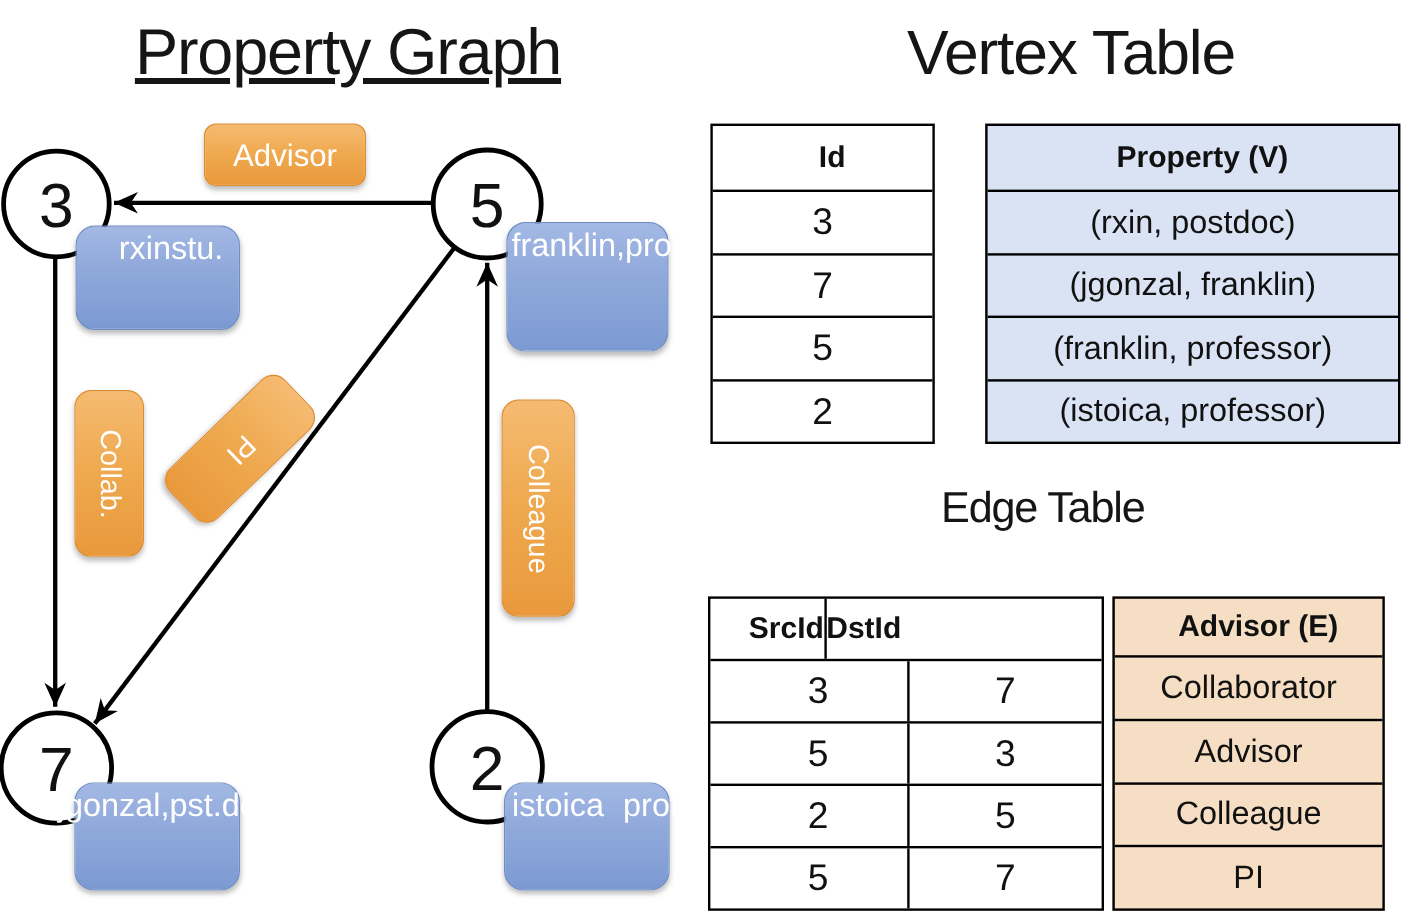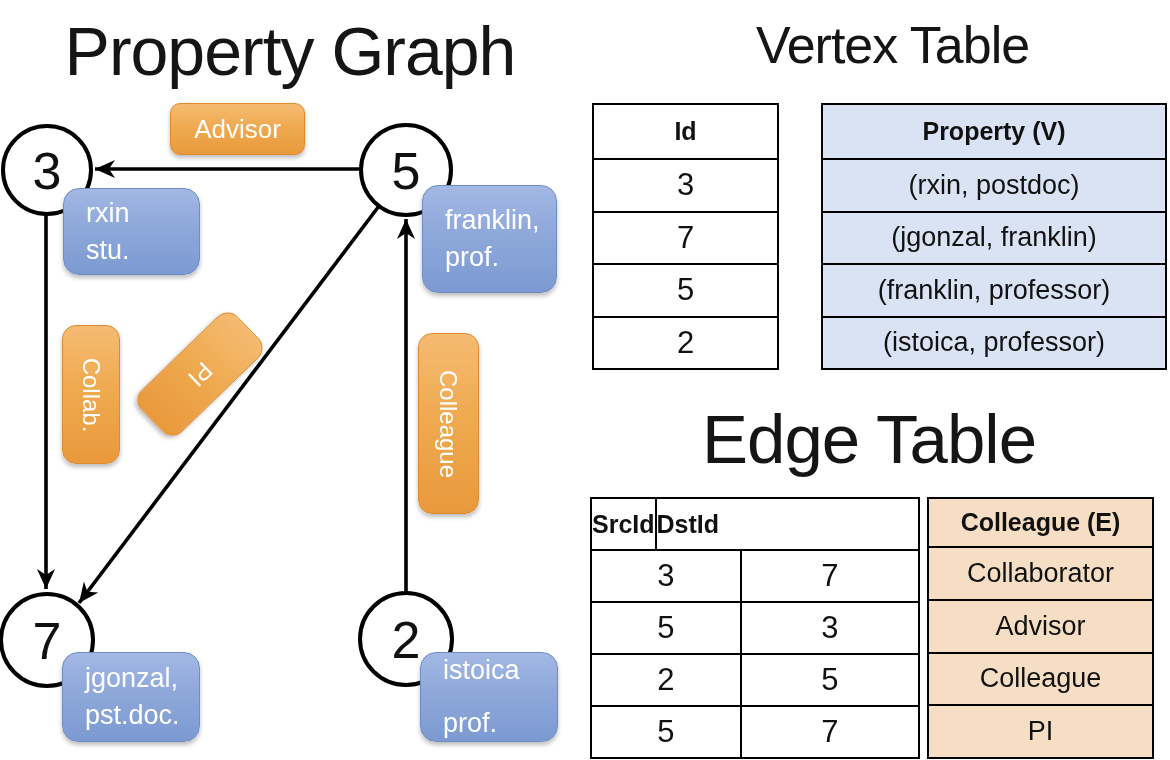--- a/index.html
+++ b/index.html
@@ -6,59 +6,59 @@
     --orange-top:#f5bb72; --orange-bot:#e9993c; --orange-border:#de8b2d;
     --blue-top:#a3b8e4; --blue-bot:#7c9ad2; --blue-border:#6f8dc2;
     --vt-cell:#dae3f3; --et-cell:#f5dec3; --line:#000000; --boxtext:#ffffff;
   }
   html,body{margin:0;padding:0;background:#ffffff;}
   .stage{position:relative;width:1170px;height:760px;background:#fff;overflow:hidden;
          font-family:"Liberation Sans","DejaVu Sans",sans-serif;color:#111;}
 
   .fig-title{position:absolute;text-align:center;font-weight:300;letter-spacing:-1px;
              color:#151515;line-height:1.05;white-space:nowrap;}
-  #pg-title{left:20px;top:16px;width:540px;font-size:68px;}
+  #pg-title{left:20px;top:16px;width:540px;font-size:54px;text-decoration:underline;}
   #vt-title{left:620px;top:18px;width:545px;font-size:52px;}
-  #et-title{left:590px;top:404px;width:558px;font-size:69px;}
+  #et-title{left:590px;top:404px;width:558px;font-size:36px;}
 
   .graph-svg{position:absolute;left:0;top:0;z-index:1;}
   .vnum{font-family:"Liberation Sans","DejaVu Sans",sans-serif;font-size:52px;font-weight:300;fill:#111;}
 
   .elabel{position:absolute;z-index:2;display:flex;align-items:center;justify-content:center;
           background:linear-gradient(180deg,var(--orange-top) 0%,#efa94f 48%,var(--orange-bot) 100%);
           border:1.5px solid var(--orange-border);border-radius:10px;
           box-shadow:0 3px 4px rgba(110,110,110,.45);color:var(--boxtext);}
   .elabel .rot{transform:rotate(90deg);white-space:nowrap;}
   #lbl-advisor{left:170px;top:103px;width:133px;height:50px;font-size:26px;}
   #lbl-collab{left:62px;top:325px;width:56px;height:137px;font-size:24px;border-radius:14px;}
   #lbl-pi{left:171px;top:307px;width:56px;height:132px;font-size:24px;border-radius:14px;transform:rotate(46deg);}
   #lbl-colleague{left:418px;top:333px;width:59px;height:179px;font-size:24px;border-radius:14px;}
 
-  .vprop{position:absolute;z-index:3;display:flex;flex-direction:column;justify-content:center;
+  .vprop{position:absolute;z-index:3;display:flex;flex-direction:row;justify-content:center;
          padding-left:22px;box-sizing:border-box;
          background:linear-gradient(180deg,var(--blue-top) 0%,#8ea8da 45%,var(--blue-bot) 100%);
          border:1.5px solid var(--blue-border);border-radius:16px;
          box-shadow:0 3px 4px rgba(110,110,110,.45);
          color:var(--boxtext);font-size:27px;line-height:37px;}
   #prop-3{left:63px;top:188px;width:137px;height:87px;}
   #prop-5{left:422px;top:185px;width:135px;height:108px;}
   #prop-7{left:62px;top:652px;width:138px;height:90px;justify-content:center;}
   #prop-2{left:420px;top:652px;width:138px;height:90px;gap:16px;}
 
   .dtable{position:absolute;z-index:2;display:flex;}
   #vertex-table{left:592px;top:103px;width:575px;height:267px;}
   #edge-table{left:590px;top:497px;width:564px;height:262px;}
   .tbox{box-sizing:border-box;border:2.5px solid var(--line);display:flex;flex-direction:column;background:#fff;}
   .vt-left{width:187px;margin-right:6px;}
   .vt-right{flex:1;background:var(--vt-cell);margin-left:36px;}
   .et-left{width:330px;margin-right:7px;}
   .et-right{flex:1;background:var(--et-cell);}
   .cell{flex:1;display:flex;align-items:center;justify-content:center;border-top:2.5px solid var(--line);
         font-size:27px;font-weight:300;white-space:nowrap;}
-  .cell:first-child,.et-row:first-child{border-top:none;}
+  .cell:first-child,.et-row:first-child{border-top:none;padding-left:16px;}
   .cell.header{flex:0 0 53px;font-size:25px;font-weight:bold;}
   #edge-table .cell.header{flex:0 0 47px;}
   .cell.idnum{font-size:31px;}
   .et-row{flex:1;display:flex;border-top:2.5px solid var(--line);}
   .et-row .cell{border-top:none;}
   .et-row .src{flex:0 0 147.5px;border-right:2.5px solid var(--line);}
   .et-row .dst{flex:1;}
 </style>
 </head>
 <body>
@@ -155,21 +155,21 @@
         <div class="et-row">
           <div class="cell idnum src">2</div>
           <div class="cell idnum dst">5</div>
         </div>
         <div class="et-row">
           <div class="cell idnum src">5</div>
           <div class="cell idnum dst">7</div>
         </div>
       </div>
     <div class="tbox et-right" id="et-prop-col">
-      <div class="cell header">Colleague (E)</div>
+      <div class="cell header">Advisor (E)</div>
     <div class="cell ">Collaborator</div>
         <div class="cell ">Advisor</div>
         <div class="cell ">Colleague</div>
         <div class="cell ">PI</div>
       </div>
   </div>
 
 </div>
 
 </body></html>

